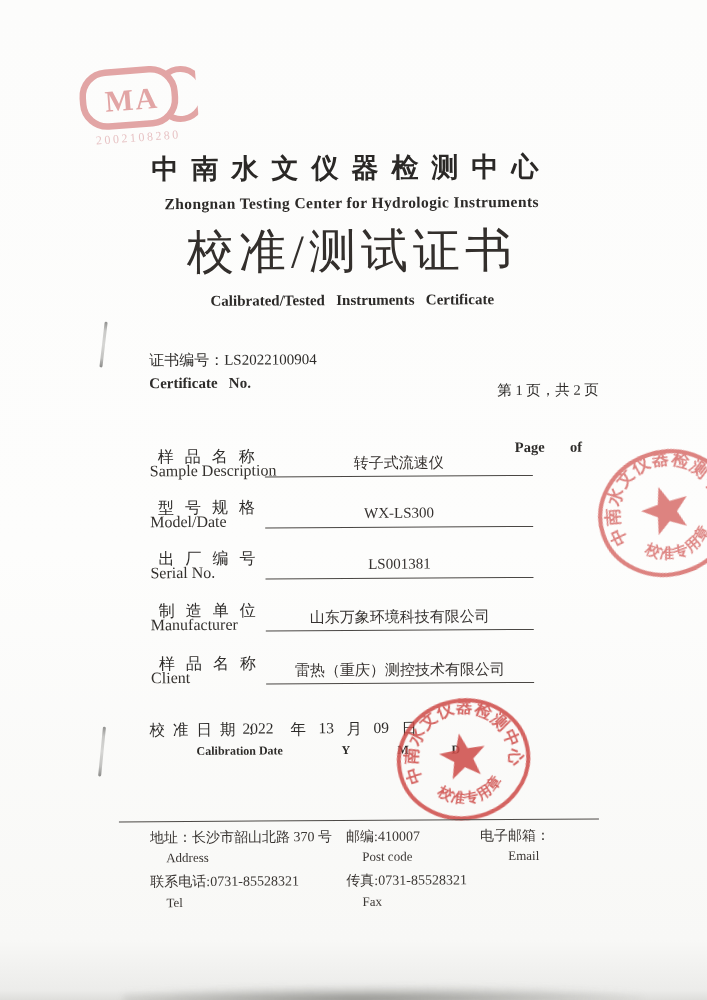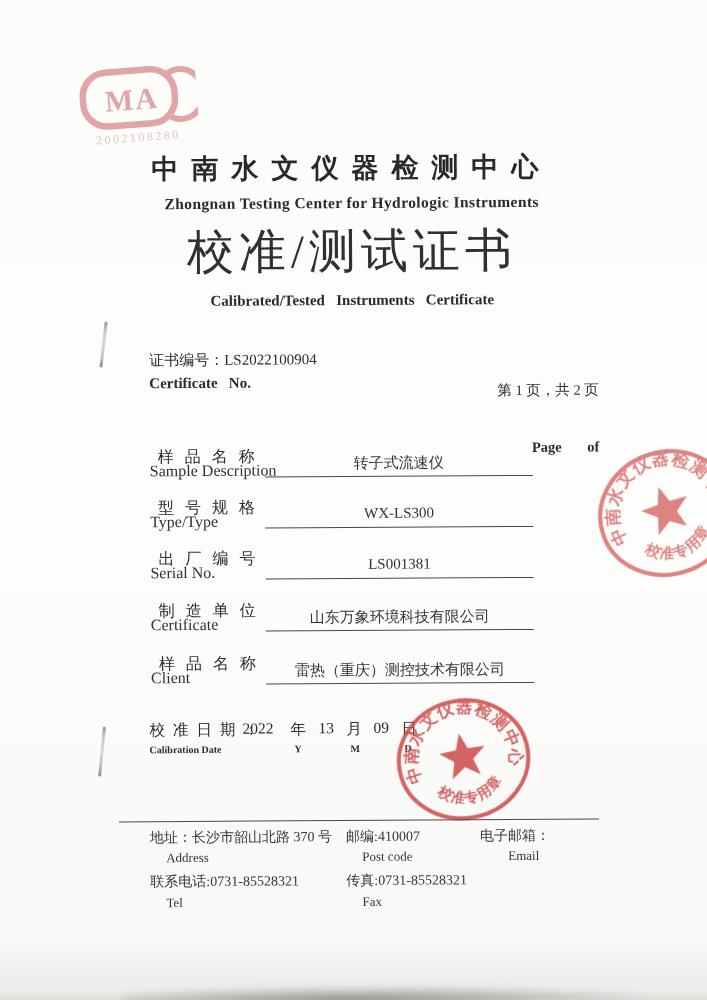--- a/index.html
+++ b/index.html
@@ -21,34 +21,34 @@
     font-size:15.5px;letter-spacing:.4px;color:#2c2a28;}
   .title-cn{top:220px;left:0;width:100%;text-align:center;
     font-size:47px;letter-spacing:5px;color:#332f2c;}
   .title-en{top:292px;left:0;width:100%;text-align:center;font-weight:bold;
     font-size:15px;white-space:pre;color:#2c2a28;}
 
   
   .certno{top:350px;left:150px;font-size:15px;}
   .certno .en{font-weight:bold;margin-top:5px;white-space:pre;}
   .pageinfo{top:348px;left:498px;font-size:14.5px;white-space:pre;}
-  .pageinfo .en{font-weight:bold;margin-top:5px;text-align:right;white-space:pre;}
+  .pageinfo .en{font-weight:bold;margin-top:5px;text-align:center;white-space:pre;}
 
   
   .field{left:150px;width:420px;height:50px;}
   .field .cn{position:absolute;top:8px;left:8px;font-size:16px;letter-spacing:11px;color:#2f2d2b;}
   .field .en{position:absolute;top:23px;left:0;font-size:16px;color:#34312e;}
   .field .val{position:absolute;top:16px;left:115px;width:268px;height:22px;
     border-bottom:1px solid #4a4744;text-align:center;font-size:15px;color:#363230;}
 
   
   .daterow{top:719px;left:148px;width:330px;height:46px;font-size:15.5px;}
   .daterow span{position:absolute;top:0;}
   .daterow .lab{letter-spacing:8px;}
-  .daterow .en{top:24px;font-weight:bold;font-size:10px;letter-spacing:0;}
+  .daterow .en{top:24px;font-weight:bold;font-size:12px;letter-spacing:0;margin-left:47px;}
 
   
   .footer-line{top:820px;left:117px;width:480px;height:1px;background:#4c4946;}
   .footer{top:828px;left:148px;width:470px;height:90px;font-size:14px;color:#3a3633;}
   .footer div{position:absolute;white-space:pre;}
   .footer .en{font-size:13px;margin-left:16px;}
 
   
   .staple{width:3px;border-radius:2px;
     background:linear-gradient(180deg,#8f8f8d,#c9c9c7 20%,#d6d6d4 50%,#c2c2c0 80%,#8a8a88);}
@@ -91,31 +91,31 @@
       <div class="en">Page       of</div>
     </div>
 
     <div class="abs field" style="top:438px">
       <div class="cn">样品名称</div>
       <div class="en">Sample Description</div>
       <div class="val">转子式流速仪</div>
     </div>
     <div class="abs field" style="top:489px">
       <div class="cn">型号规格</div>
-      <div class="en">Type/Type</div>
+      <div class="en">Model/Date</div>
       <div class="val">WX-LS300</div>
     </div>
     <div class="abs field" style="top:540px">
       <div class="cn">出厂编号</div>
       <div class="en">Serial No.</div>
       <div class="val">LS001381</div>
     </div>
     <div class="abs field" style="top:592px">
       <div class="cn">制造单位</div>
-      <div class="en">Certificate</div>
+      <div class="en">Manufacturer</div>
       <div class="val">山东万象环境科技有限公司</div>
     </div>
     <div class="abs field" style="top:645px">
       <div class="cn">样品名称</div>
       <div class="en">Client</div>
       <div class="val">雷热（重庆）测控技术有限公司</div>
     </div>
 
     <div class="abs daterow">
       <span class="lab" style="left:0">校准日期：</span>

